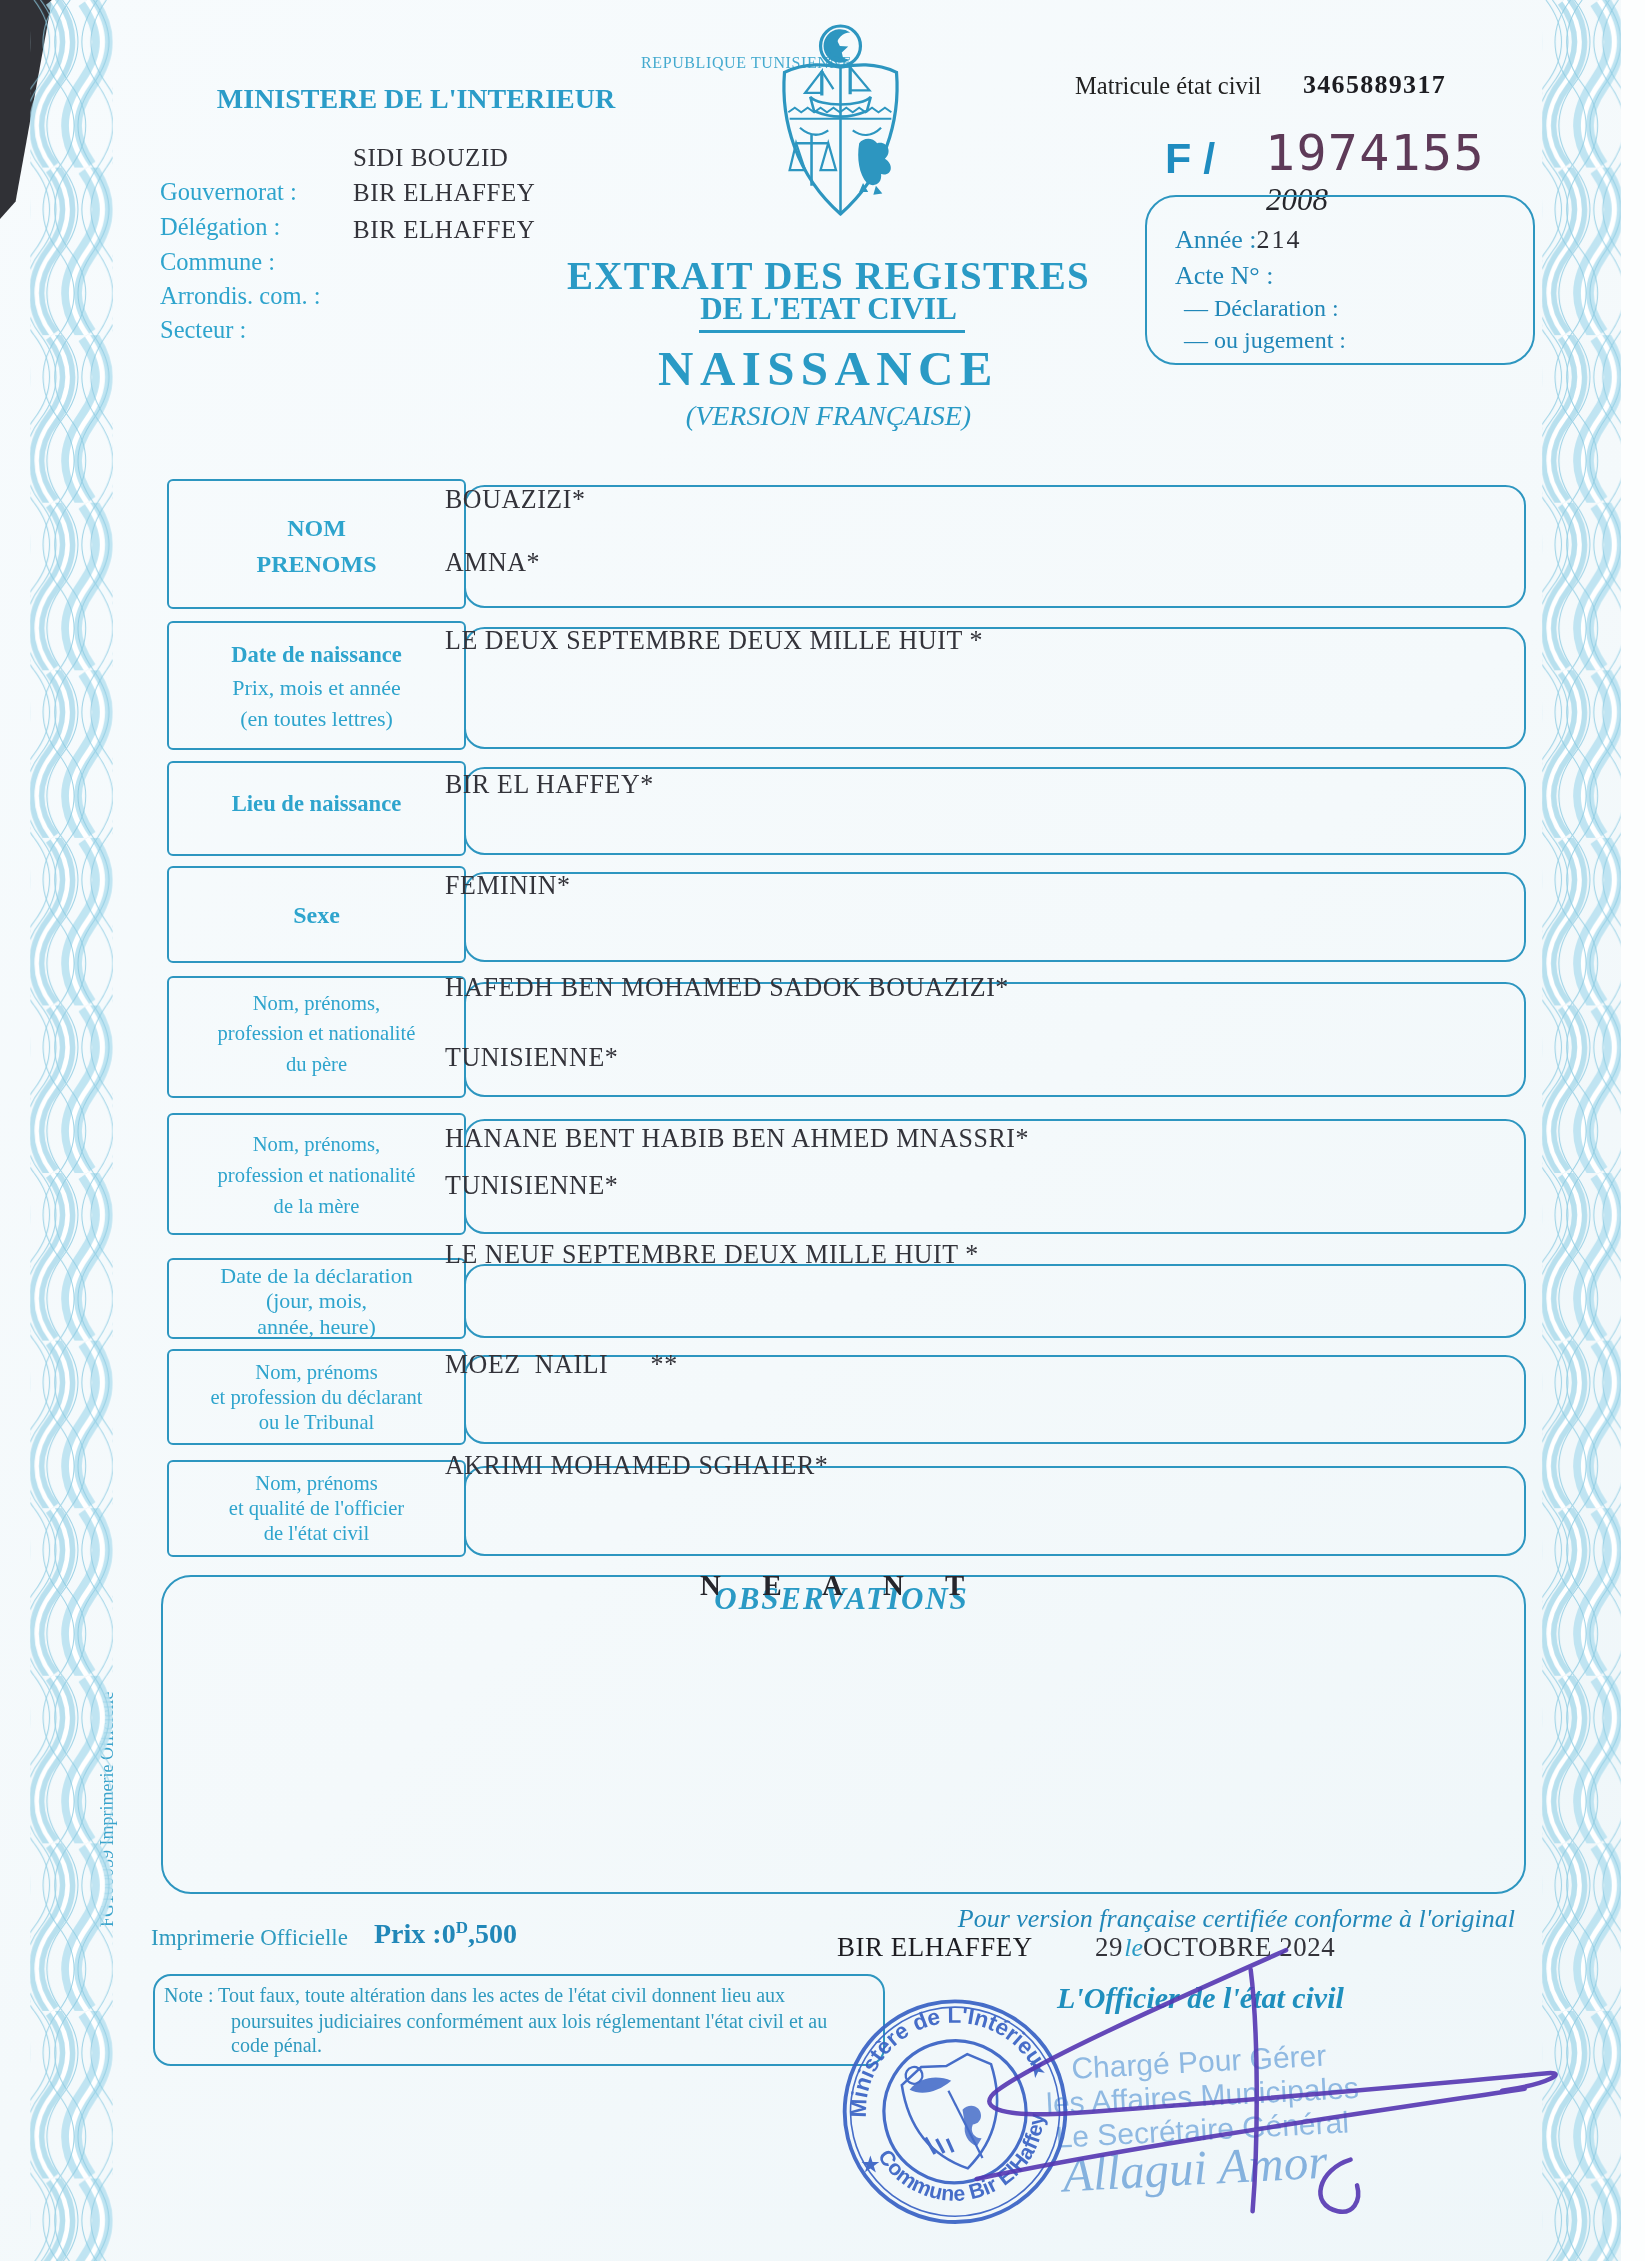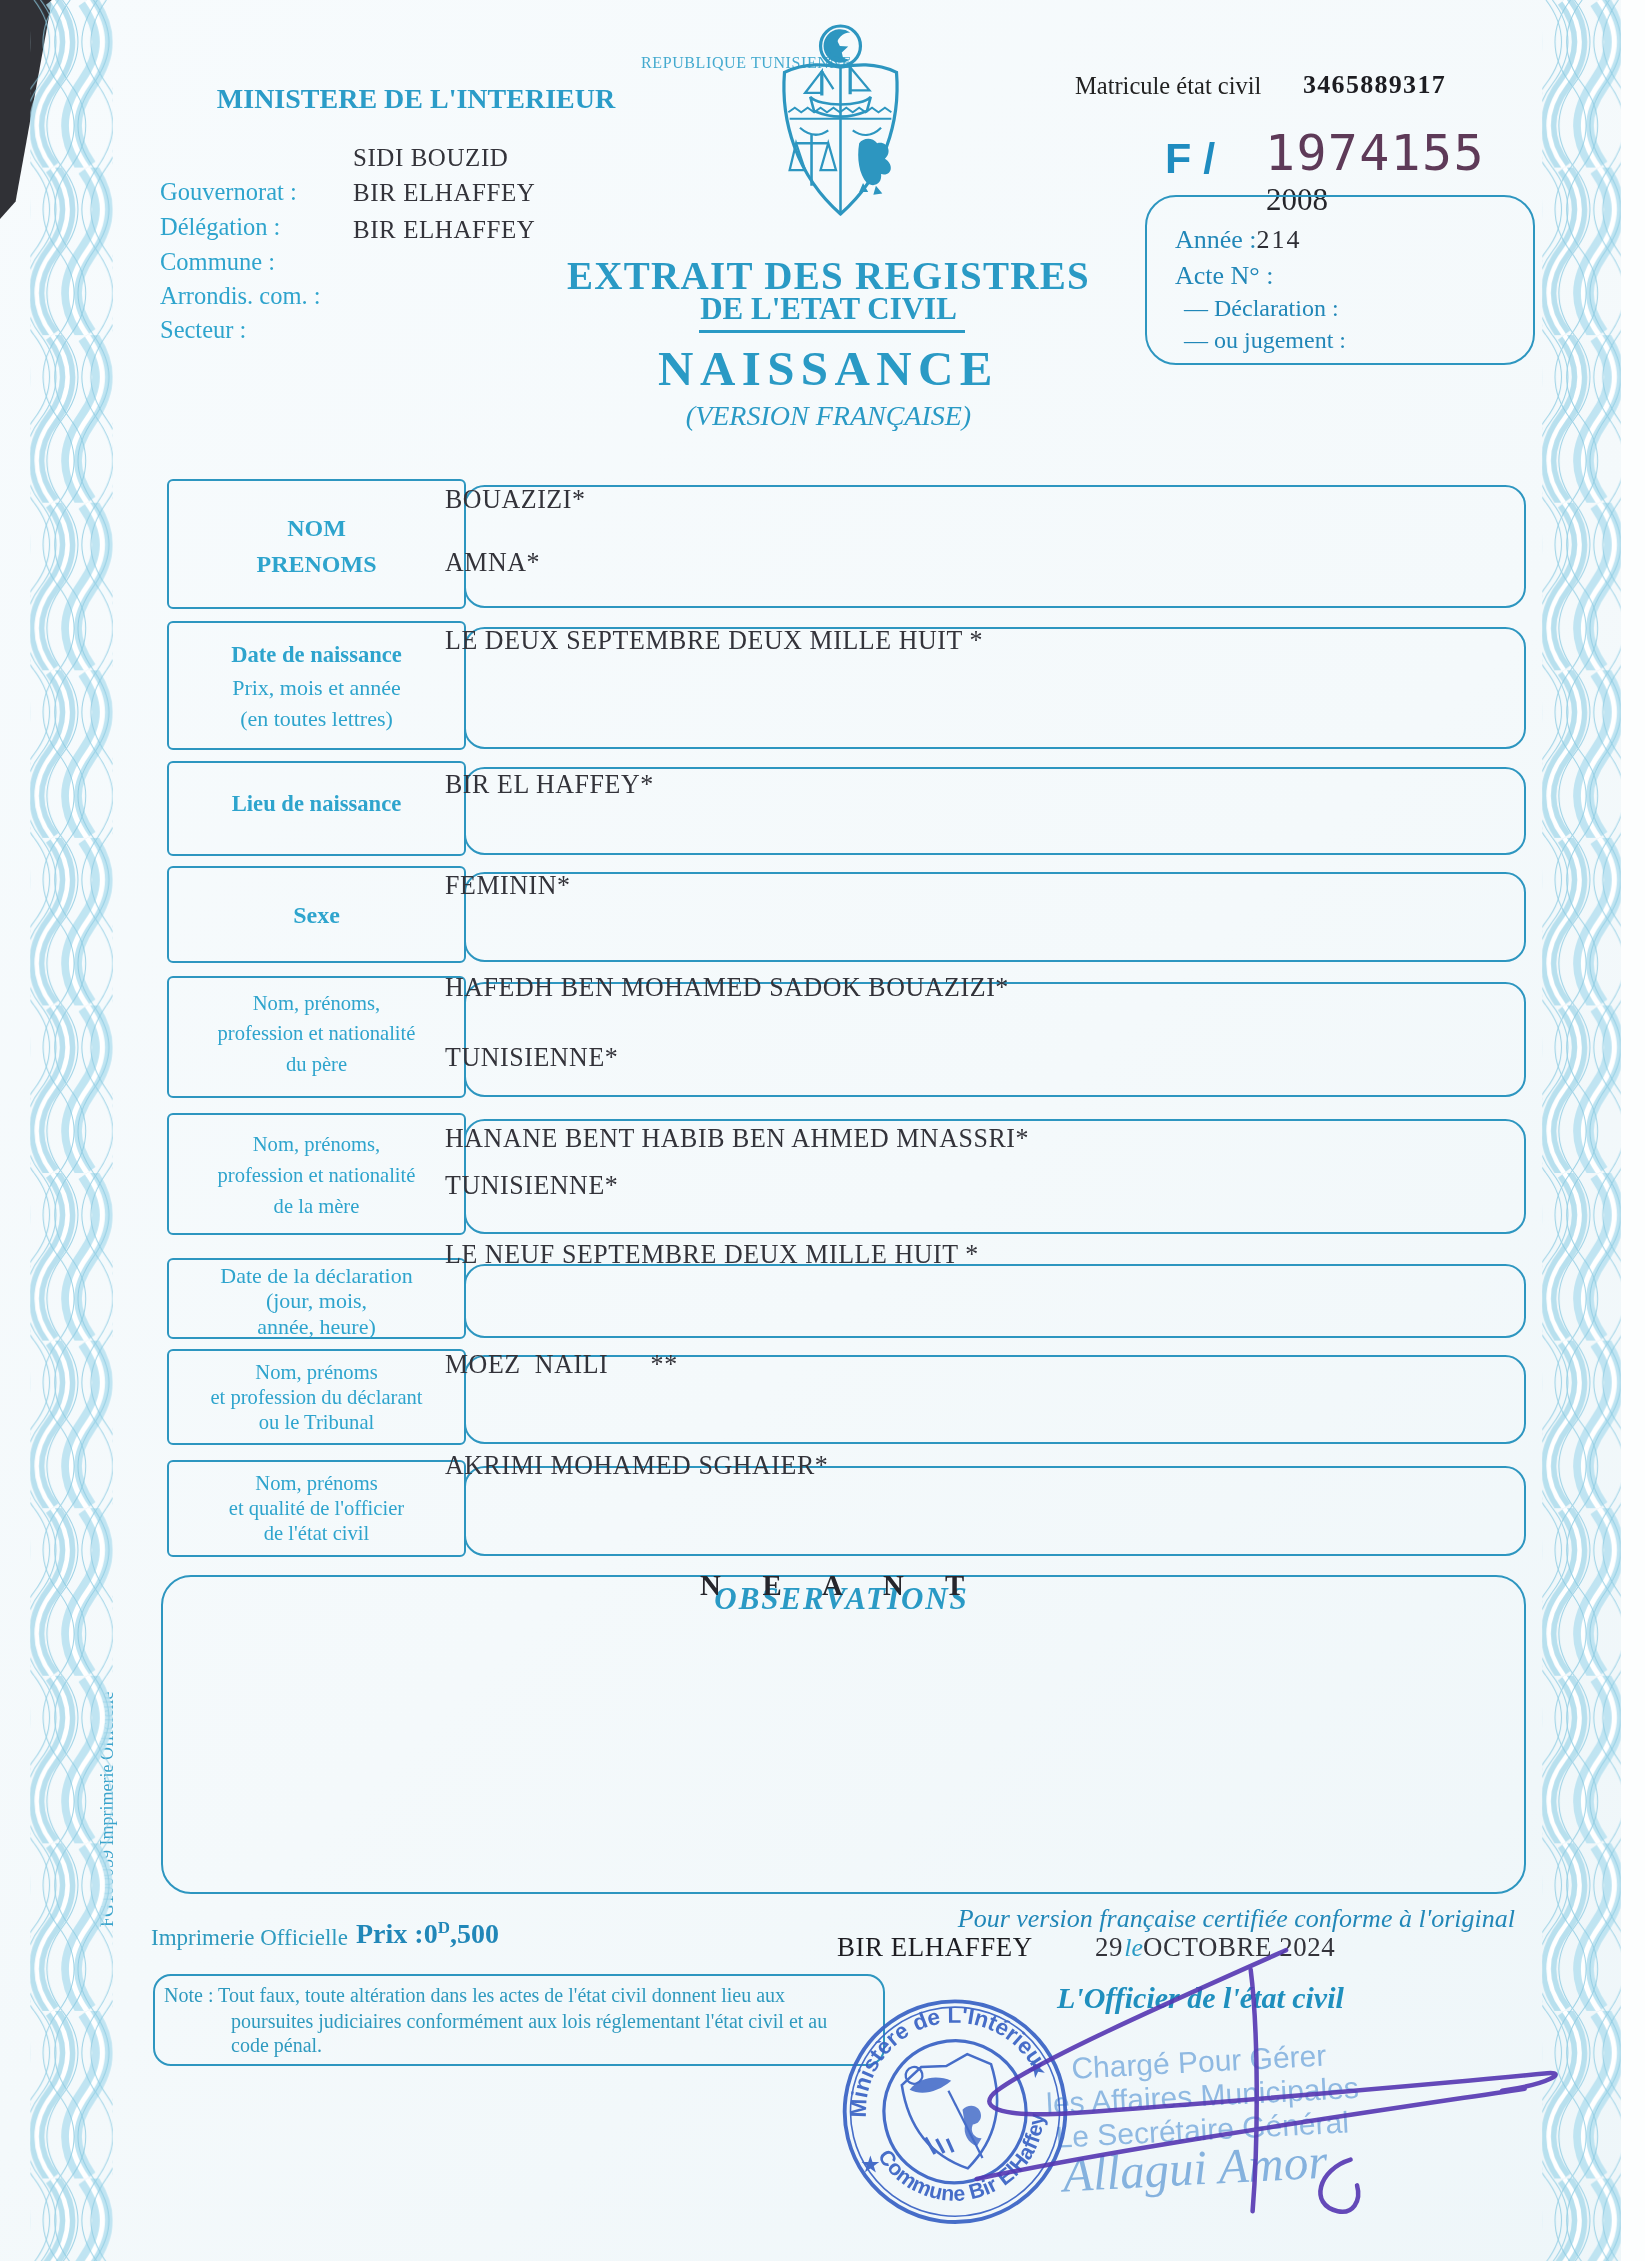--- a/index.html
+++ b/index.html
@@ -13,21 +13,21 @@
   
   .rep{left:0;top:54px;width:832px;text-align:right;font-size:16px;color:#44aacf;letter-spacing:0.6px;padding-left:20px;}
   .min{left:0;top:83px;width:832px;text-align:center;font-size:28px;font-weight:bold;color:#2b9cc8;}
   .adminlbl{left:160px;font-size:24.5px;color:#2ea4cd;white-space:nowrap;}
   .adminval{left:353px;font-size:26px;}
   .matric{left:1075px;top:72px;font-size:24.5px;color:#222;white-space:nowrap;}
   .matricv{left:1303px;top:70px;font-size:26px;font-weight:bold;color:#1d1d22;letter-spacing:1.3px;}
   .serialF{left:1165px;top:134px;font-size:43px;font-weight:bold;color:#1f8cc0;
            font-family:"Liberation Sans","DejaVu Sans",sans-serif;}
   .serialN{left:1265px;top:124px;font-size:50px;color:#5e3a58;font-family:"DejaVu Sans Mono",monospace;letter-spacing:1.3px;}
-  .serialY{left:1266px;top:182px;font-size:31px;color:#26262c;}
+  .serialY{left:1266px;top:182px;font-size:31px;color:#26262c;font-style:italic;}
   .actebox{left:1145px;top:195px;width:364px;height:166px;border:2.6px solid #2d96c0;border-radius:31px;padding-left:22px;}
   .acteline{position:absolute;left:28px;font-size:26px;color:#2187b8;white-space:nowrap;}
   
   .t1{left:400px;top:253px;width:857px;text-align:center;font-size:39px;font-weight:bold;color:#2a9ac5;letter-spacing:1.3px;}
   .t2{left:400px;top:291px;width:857px;text-align:center;font-size:31px;font-weight:bold;color:#2a9ac5;}
   .tline{left:699px;top:330px;width:266px;height:3.2px;background:#2a9ac5;}
   .t3{left:400px;top:340px;width:857px;text-align:center;font-size:49px;font-weight:bold;color:#2a9ac5;letter-spacing:6.4px;}
   .t4{left:400px;top:400px;width:857px;text-align:center;font-size:28px;font-style:italic;color:#2a9ac5;}
   
   .row{position:absolute;left:0;width:1645px;}
@@ -36,21 +36,21 @@
   .lline{position:absolute;left:0;width:295px;text-align:center;font-size:20.6px;color:#2ea4cd;white-space:nowrap;}
   .lbig{font-size:24px;font-weight:bold;}
   .vline{position:absolute;left:445px;font-size:27px;z-index:3;}
   
   .obsbox{left:161px;top:1575px;width:1361px;height:315px;border:2.6px solid #2d96c0;border-radius:30px;}
   .obstitle{left:161px;top:1581px;width:1361px;text-align:center;font-size:31px;font-weight:bold;font-style:italic;color:#2a9ac5;letter-spacing:1.9px;}
   .neant{left:700px;top:1568px;font-size:30px;color:#26262c;letter-spacing:18px;font-weight:bold;z-index:3;}
   
   .sidecode{left:97px;top:1927px;font-size:18px;color:#3aa3cb;transform:rotate(-90deg);transform-origin:left top;white-space:nowrap;}
   .imprim{left:151px;top:1925px;font-size:23px;color:#2e9abf;}
-  .prix{left:356px;top:1918px;font-size:28px;font-weight:bold;color:#2187b8;}
+  .prix{left:374px;top:1918px;font-size:28px;font-weight:bold;color:#2187b8;}
   .certify{left:896px;top:1904px;width:619px;text-align:right;font-size:26px;font-style:italic;color:#2187b8;white-space:nowrap;}
   .place{left:837px;top:1931px;font-size:28px;color:#1d1d22;letter-spacing:0.6px;}
   .dateline{left:1095px;top:1931px;font-size:28px;color:#1d1d22;white-space:nowrap;}
   .datele{font-style:italic;color:#2a9ac5;font-size:26px;}
   .officer{left:1057px;top:1981px;font-size:30px;font-weight:bold;font-style:italic;color:#1f8fbe;white-space:nowrap;}
   .notebox{left:153px;top:1974px;width:728px;height:88px;border:2.6px solid #2d96c0;border-radius:18px;}
   .noteline{position:absolute;font-size:20px;color:#2e9abf;white-space:nowrap;}
   
   .secstamp{left:1047px;top:2045px;transform:rotate(-3deg);color:#8fb9e2;
             font-family:"Liberation Sans","DejaVu Sans",sans-serif;z-index:5;}

